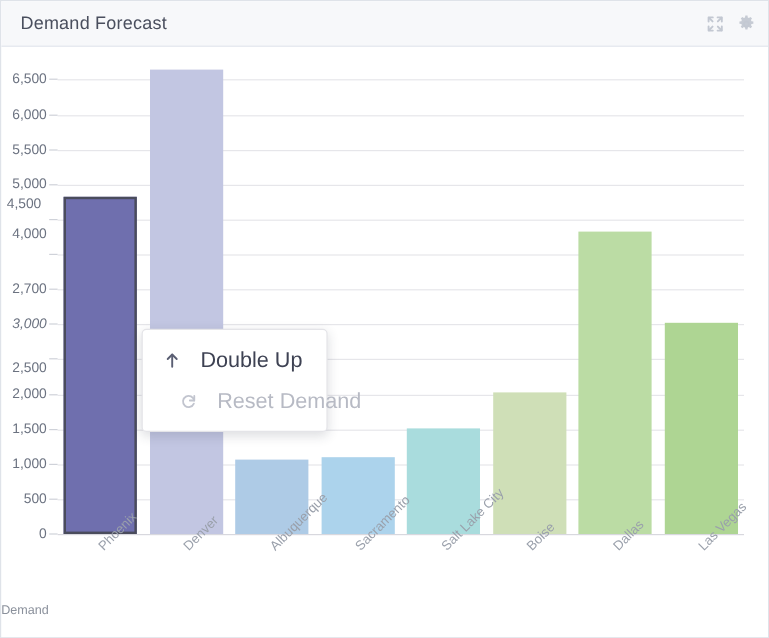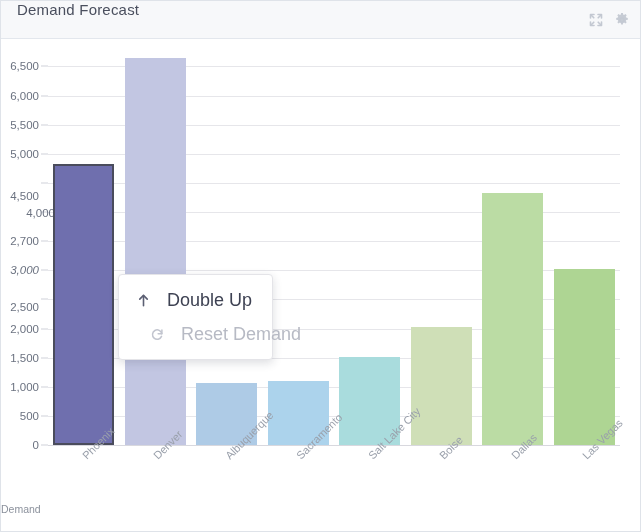--- a/index.html
+++ b/index.html
@@ -29,21 +29,21 @@
   .card-header {
     position: absolute;
     left: 0;
     top: 0;
     width: 100%;
     height: 38px;
     box-sizing: border-box;
     background: #f7f8fa;
     border-bottom: 1px solid #e3e7ed;
     display: flex;
-    align-items: flex-start;
+    align-items: center;
   }
   .card-title {
     margin-left: 16px;
     font-size: 15px;
     color: #4a4f5e;
     letter-spacing: .2px;
     white-space: nowrap;
   }
   .header-actions {
     position: absolute;
@@ -226,24 +226,24 @@
         <div class="ytick-dash" style="top: 260.412px;"></div>
         <div class="ytick" style="top: 268px;">2,500</div>
         <div class="gridline" style="top: 231.294px;"></div>
         <div class="ytick-dash" style="top: 231.294px;"></div>
         <div class="ytick" style="top: 231.294px; font-style: italic;">3,000</div>
         <div class="gridline" style="top: 202.176px;"></div>
         <div class="ytick-dash" style="top: 202.176px;"></div>
         <div class="ytick" style="top: 202.176px;">2,700</div>
         <div class="gridline" style="top: 173.059px;"></div>
         <div class="ytick-dash" style="top: 173.059px;"></div>
-        <div class="ytick" style="top: 174px; margin-left: 16px;">4,000</div>
+        <div class="ytick" style="top: 156px;">4,000</div>
         <div class="gridline" style="top: 143.941px;"></div>
         <div class="ytick-dash" style="top: 143.941px;"></div>
-        <div class="ytick" style="top: 157px;">4,500</div>
+        <div class="ytick" style="top: 131px; text-align: center;">4,500</div>
         <div class="gridline" style="top: 114.824px;"></div>
         <div class="ytick-dash" style="top: 114.824px;"></div>
         <div class="ytick" style="top: 114.824px;">5,000</div>
         <div class="gridline" style="top: 85.7059px;"></div>
         <div class="ytick-dash" style="top: 85.7059px;"></div>
         <div class="ytick" style="top: 85.7059px;">5,500</div>
         <div class="gridline" style="top: 56.5882px;"></div>
         <div class="ytick-dash" style="top: 56.5882px;"></div>
         <div class="ytick" style="top: 56.5882px;">6,000</div>
         <div class="gridline" style="top: 27.4706px;"></div>

